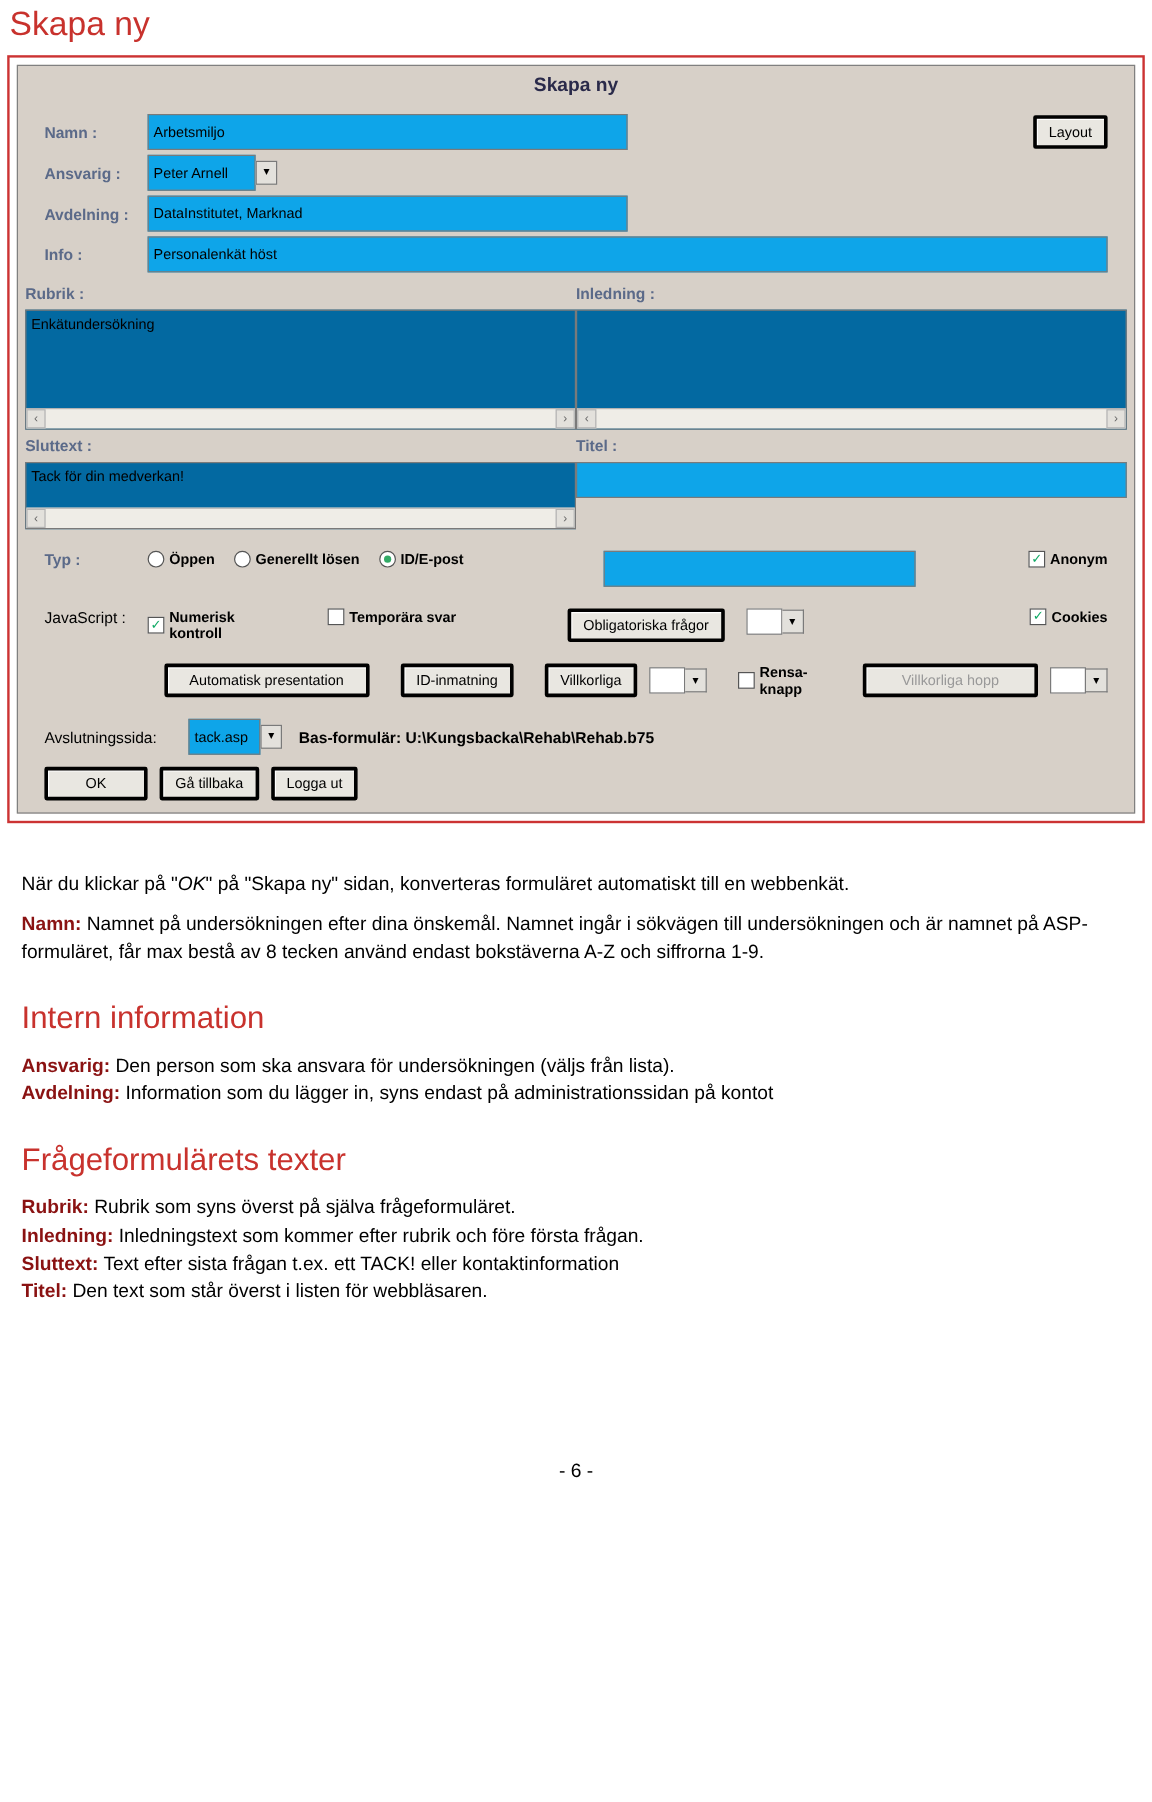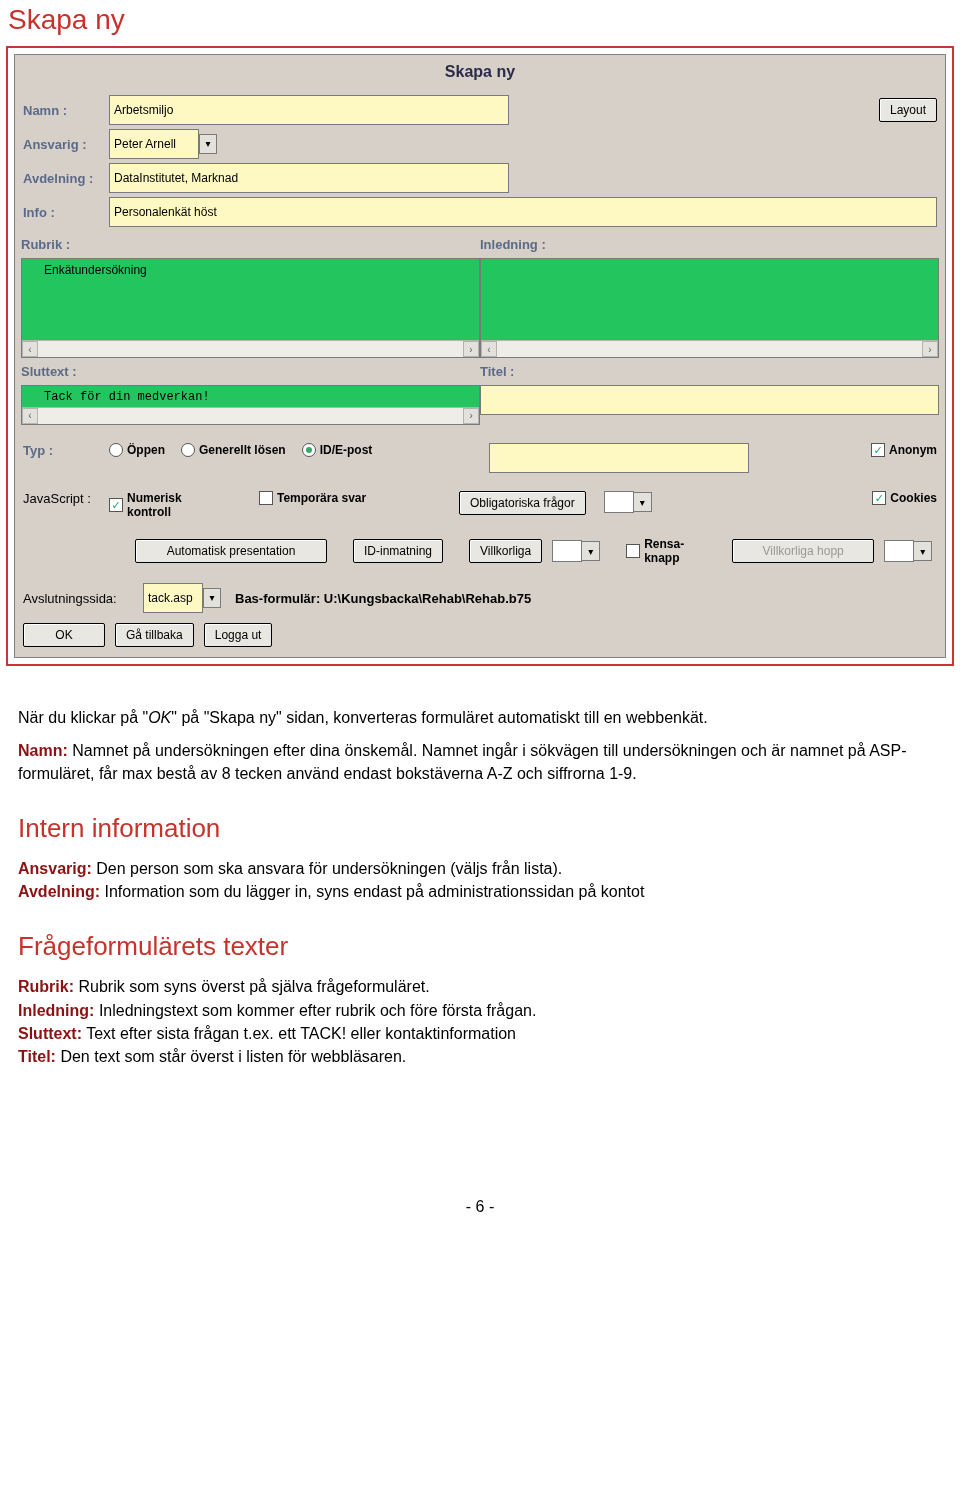--- a/index.html
+++ b/index.html
@@ -40,53 +40,53 @@
     font-size:13px;
     color:#000;
   }
   .panel-title{
     text-align:center;
     font-weight:700;
     font-size:16px;
     color:#2a2a4a;
     padding:4px 0 10px;
   }
-  .row{display:flex;align-items:center;margin:4px 2px;}
+  .row{display:flex;align-items:center;margin:4px 16px;}
   .row .lbl{width:86px;font-weight:700;color:var(--label-blue);}
   .row .lbl.plain{font-weight:400;color:#000;}
   .tfield{
-    height:20px;border:1px solid #7a7a7a;background:#fef9c3;font:12px Arial;
+    height:20px;border:1px solid #7a7a7a;background:#0ea5e9;font:12px Arial;
     padding:14px 4px;display:flex;align-items:center;box-sizing:border-box;
   }
   .dd{display:flex;align-items:center;}
   .dd .arrow{
     width:18px;height:20px;box-sizing:border-box;border:1px solid #7a7a7a;
     background:#e3e1dc;display:flex;align-items:center;justify-content:center;
     margin-left:0;font-size:10px;line-height:1;
   }
   .btn{
     display:inline-flex;align-items:center;justify-content:center;
-    height:22px;padding:0 10px;border:1px solid #000000;background:#e9e7e1;
+    height:22px;padding:0 10px;border:3px solid #000000;background:#e9e7e1;
     font:12px Arial;border-radius:2px;white-space:nowrap;
     box-shadow:inset 1px 1px 0 #fff;
   }
   .half{
     width:50%;
     box-sizing:border-box;
   }
   .pair{display:flex;gap:0;}
   .colhdr{color:var(--label-blue);font-weight:700;text-align:left;padding:6px 0;}
   .ta{
-    height:100px;border:1px solid #7a7a7a;background:#22c55e;font:12px Arial;
-    padding:4px 22px;box-sizing:border-box;position:relative;
+    height:100px;border:1px solid #7a7a7a;background:#0369a1;font:12px Arial;
+    padding:4px 4px;box-sizing:border-box;position:relative;
   }
   .ta .sb-h{position:absolute;left:0;right:0;bottom:0;height:16px;background:#efede7;border-top:1px solid #b3b3b3;display:flex;justify-content:space-between;align-items:center;}
   .ta .sb-h span{width:16px;height:16px;display:flex;align-items:center;justify-content:center;font-size:10px;color:#666;background:#e3e1dc;border:1px solid #b3b3b3;box-sizing:border-box;}
   .ta.tall{height:100px;}
-  .ta.short{height:40px;font-family:Liberation Mono, monospace;}
+  .ta.short{height:56px;}
   .rad{display:inline-flex;align-items:flex-end;gap:4px;margin-right:16px;font-size:12px;}
   .rad .dot{width:12px;height:12px;border-radius:50%;border:1px solid #555;background:#fff;display:inline-flex;align-items:center;justify-content:center;}
   .rad.sel .dot::after{content:"";width:6px;height:6px;border-radius:50%;background:#3a6;}
   .chk{display:inline-flex;align-items:center;gap:4px;font-size:12px;}
   .chk .box{width:12px;height:12px;border:1px solid #555;background:#fff;display:inline-flex;align-items:center;justify-content:center;font-size:11px;line-height:1;color:#1a6;}
   .chk.on .box::after{content:"✓";}
   .spacer{flex:1;}
   .btn.disabled{color:var(--disabled);}
   .doc{
     padding:30px 18px 0 18px;

